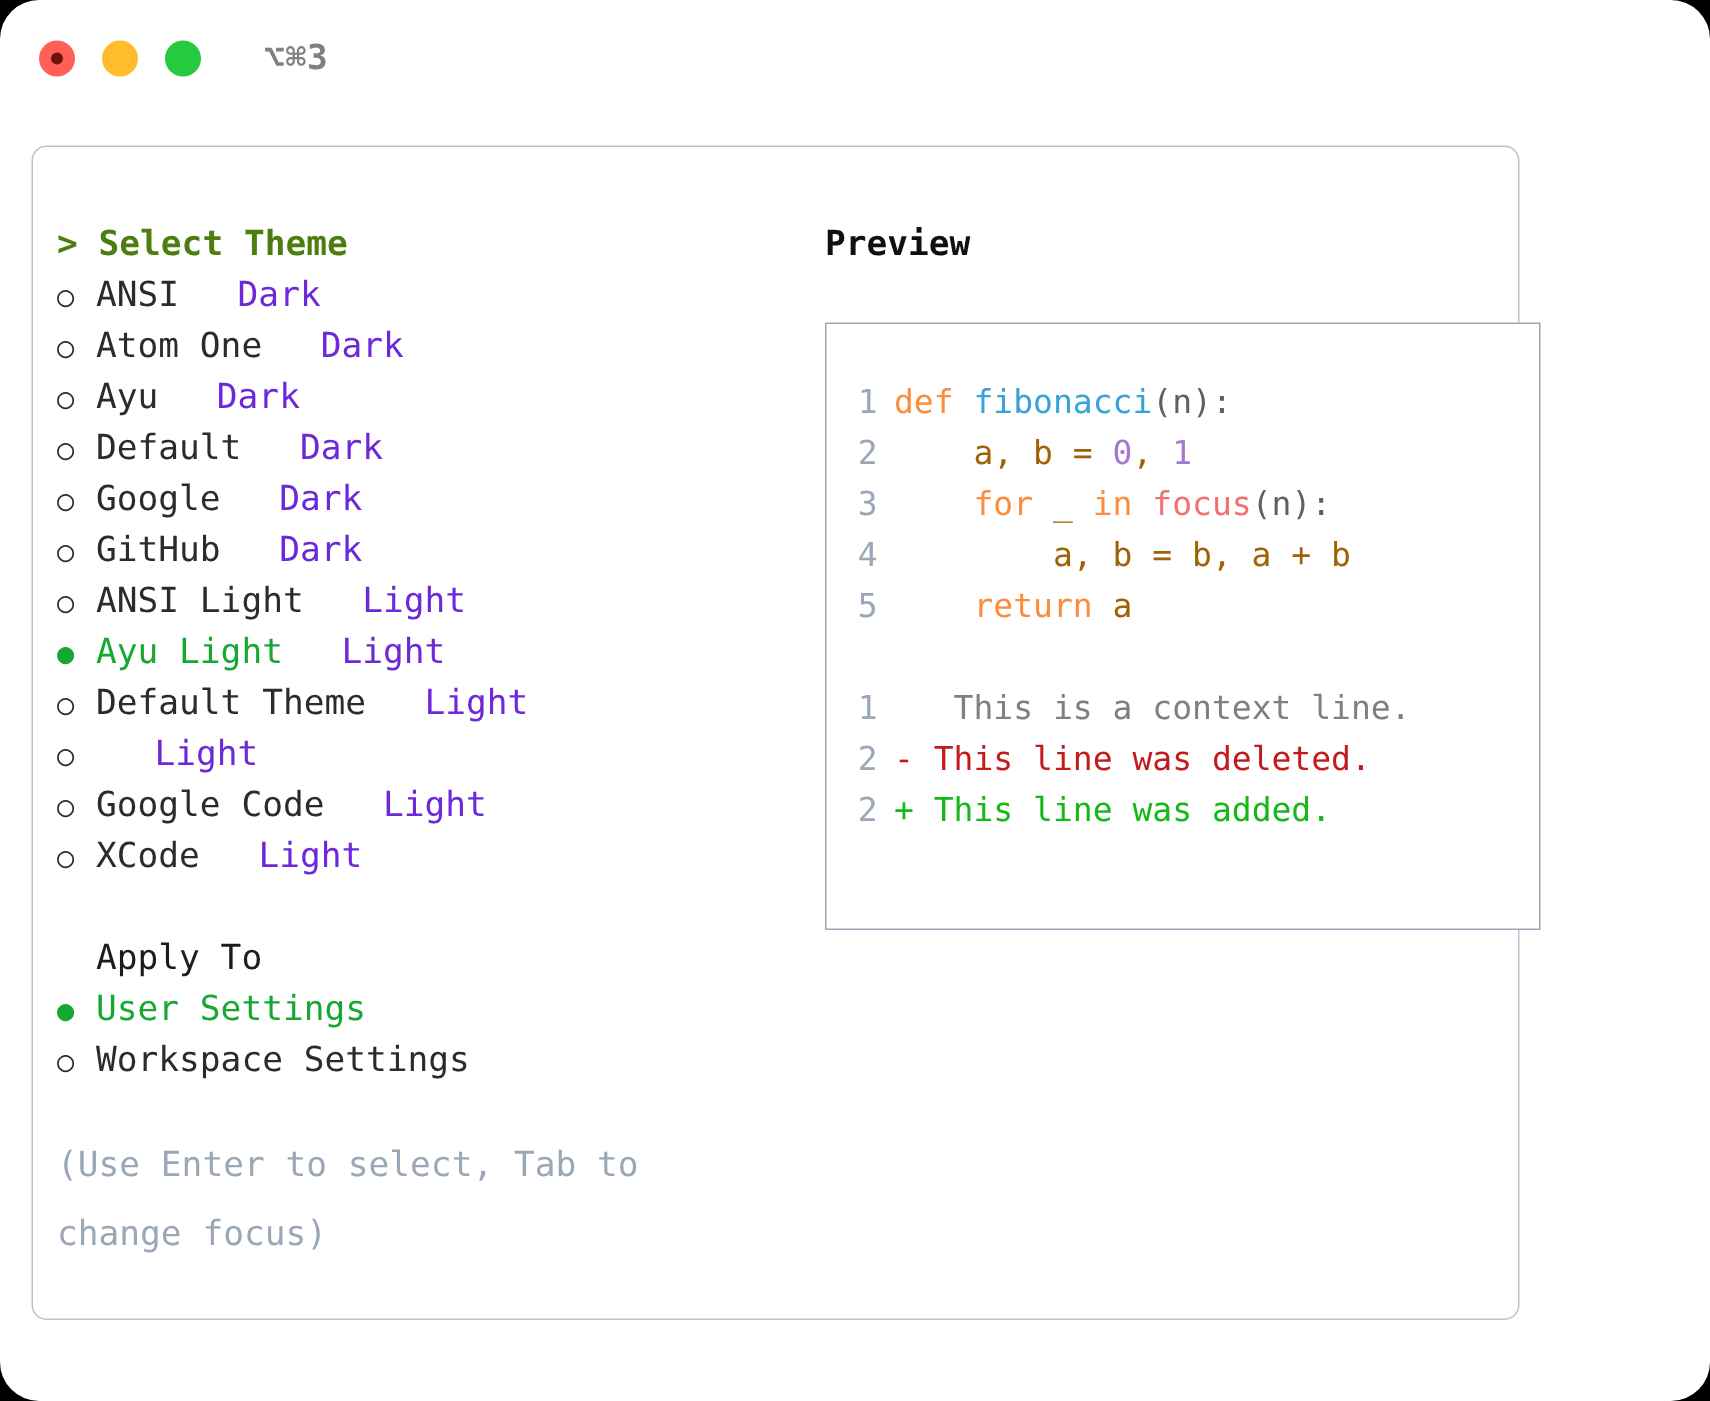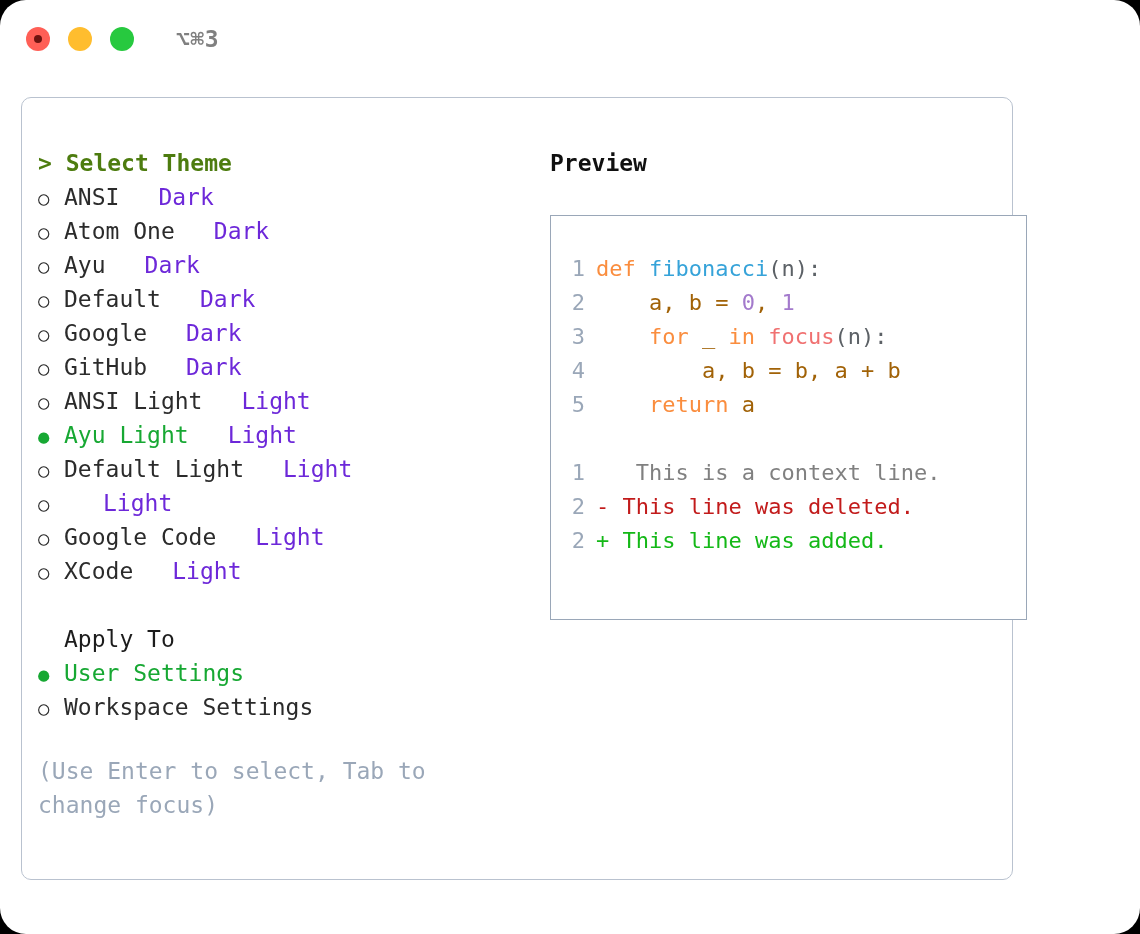--- a/index.html
+++ b/index.html
@@ -124,21 +124,21 @@
   .opt-row.selected .marker { color: #17a833; font-size: 19px; }
   .opt-name { color: #2b2b2b; }
   .opt-row.selected .opt-name { color: #17a833; text-align: center; }
   .opt-tag  { color: #6d28d9; padding-left: 11px; margin-left: 28px; }
 
   .spacer-row { height: 34px; }
 
   .hint {
     margin-top: 30px;
     font-size: 23px;
-    line-height: 34px;
+    line-height: 46px;
     color: #9aa7b8;
     width: 420px;
   }
 
   
   .right-col {
     position: absolute;
     left: 480px;
     top: 48px;
     width: 500px;
@@ -212,21 +212,21 @@
 
         <div id="theme-list">
             <div class="opt-row"><span class="marker">○</span><span class="opt-name">ANSI</span><span class="opt-tag">Dark</span></div>
             <div class="opt-row"><span class="marker">○</span><span class="opt-name">Atom One</span><span class="opt-tag">Dark</span></div>
             <div class="opt-row"><span class="marker">○</span><span class="opt-name">Ayu</span><span class="opt-tag">Dark</span></div>
             <div class="opt-row"><span class="marker">○</span><span class="opt-name">Default</span><span class="opt-tag">Dark</span></div>
             <div class="opt-row"><span class="marker">○</span><span class="opt-name">Google</span><span class="opt-tag">Dark</span></div>
             <div class="opt-row"><span class="marker">○</span><span class="opt-name">GitHub</span><span class="opt-tag">Dark</span></div>
             <div class="opt-row"><span class="marker">○</span><span class="opt-name">ANSI Light</span><span class="opt-tag">Light</span></div>
             <div class="opt-row selected"><span class="marker">●</span><span class="opt-name">Ayu Light</span><span class="opt-tag">Light</span></div>
-            <div class="opt-row"><span class="marker">○</span><span class="opt-name">Default Light</span><span class="opt-tag">Light</span></div>
+            <div class="opt-row"><span class="marker">○</span><span class="opt-name">Default Theme</span><span class="opt-tag">Light</span></div>
             <div class="opt-row"><span class="marker">○</span><span class="opt-tag">Light</span></div>
             <div class="opt-row"><span class="marker">○</span><span class="opt-name">Google Code</span><span class="opt-tag">Light</span></div>
             <div class="opt-row"><span class="marker">○</span><span class="opt-name">XCode</span><span class="opt-tag">Light</span></div>
           </div>
 
         <div class="spacer-row"></div>
 
         <div class="section-header plain" style="padding-left:26px;">Apply To</div>
 
         <div id="apply-list">

